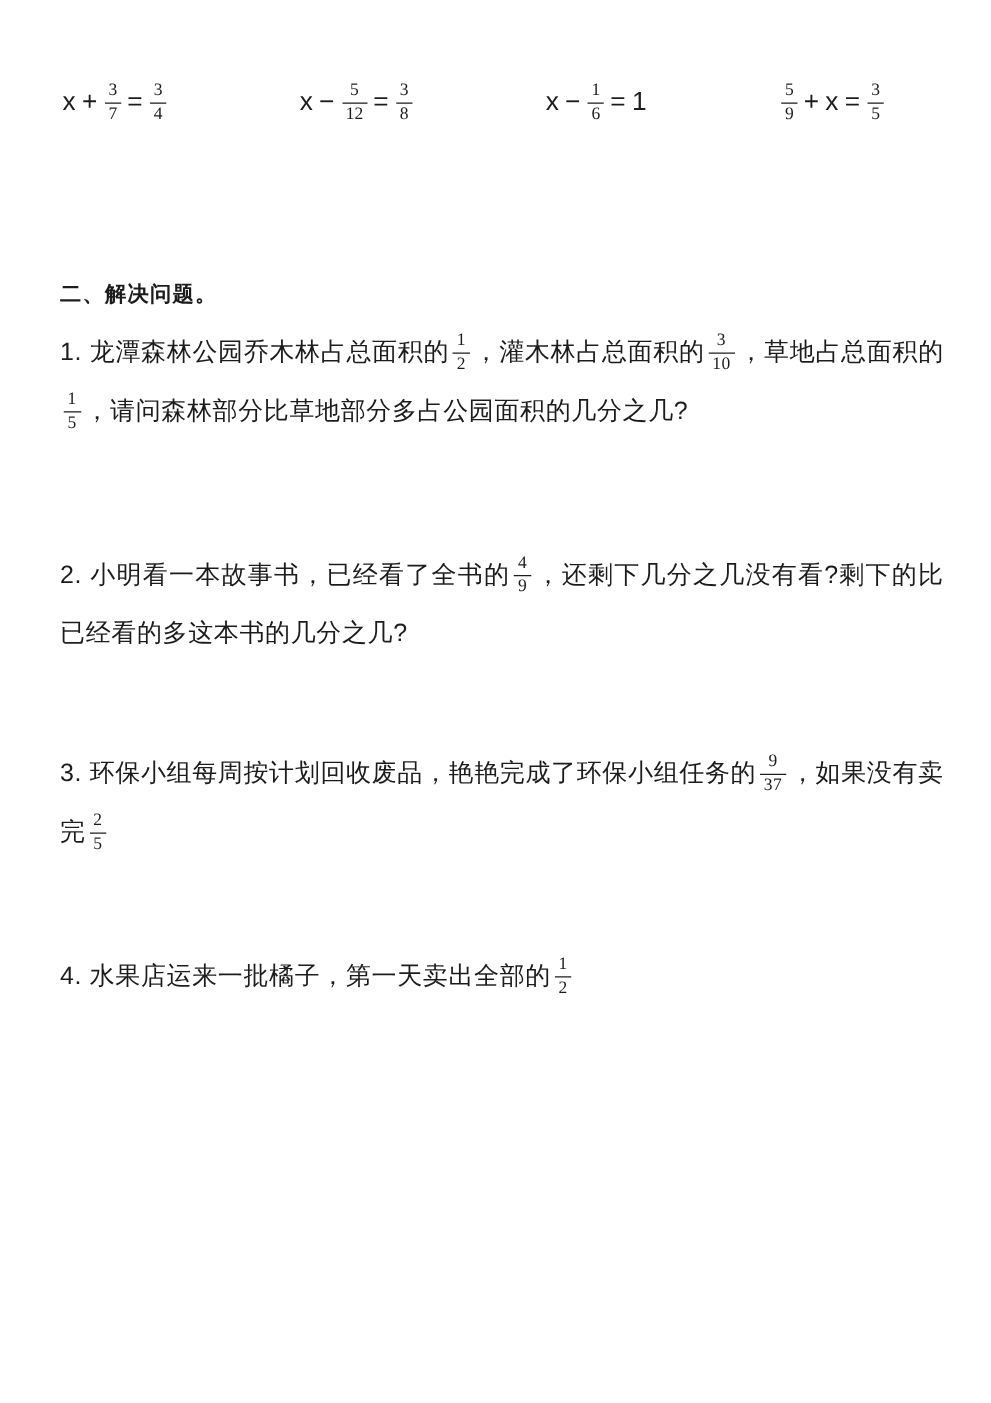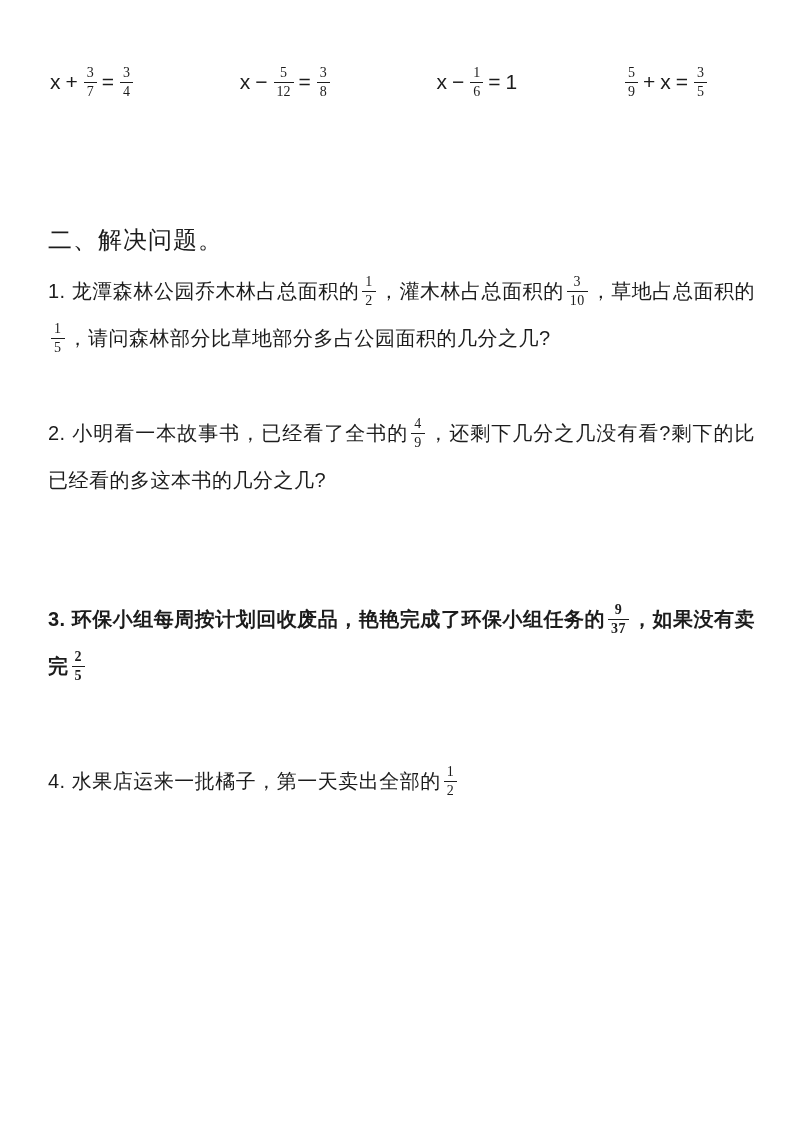--- a/index.html
+++ b/index.html
@@ -16,31 +16,31 @@
   
   .frac{
     display:inline-block;text-align:center;
     font-family:"Liberation Serif","DejaVu Serif",serif;
     font-size:14px;line-height:1.12;vertical-align:-0.55em;margin:0 3px;
   }
   .frac .num{display:block;border-bottom:1.3px solid #1c1c1c;padding:0 3px 1px;}
   .frac .den{display:block;padding:1px 3px 0;}
   
   .section-header{
-    font-size:24px;font-weight:normal;margin:116px 0 0 0;letter-spacing:1px;
+    font-size:17px;font-weight:bold;margin:116px 0 0 0;letter-spacing:1px;
   }
   
   .problem{
     width:707px;font-size:20px;line-height:47px;text-align:justify;
     margin:0;letter-spacing:0.5px;
   }
   .problem .frac{font-size:14px;vertical-align:-0.5em;}
   .p1{margin-top:12px;}
-  .p2{margin-top:48px;}
-  .p3{margin-top:92px;font-weight:bold;}
+  .p2{margin-top:84px;}
+  .p3{margin-top:65px;}
   .p4{margin-top:68px;}
 </style>
 </head>
 <body>
 
 <div class="page">
 
   <div class="eq-row">
     <div class="equation"><span class="run">x</span><span class="run">+</span><span class="frac"><span class="num">3</span><span class="den">7</span></span><span class="run">=</span><span class="frac"><span class="num">3</span><span class="den">4</span></span></div>
     <div class="equation"><span class="run">x</span><span class="run">−</span><span class="frac"><span class="num">5</span><span class="den">12</span></span><span class="run">=</span><span class="frac"><span class="num">3</span><span class="den">8</span></span></div>

